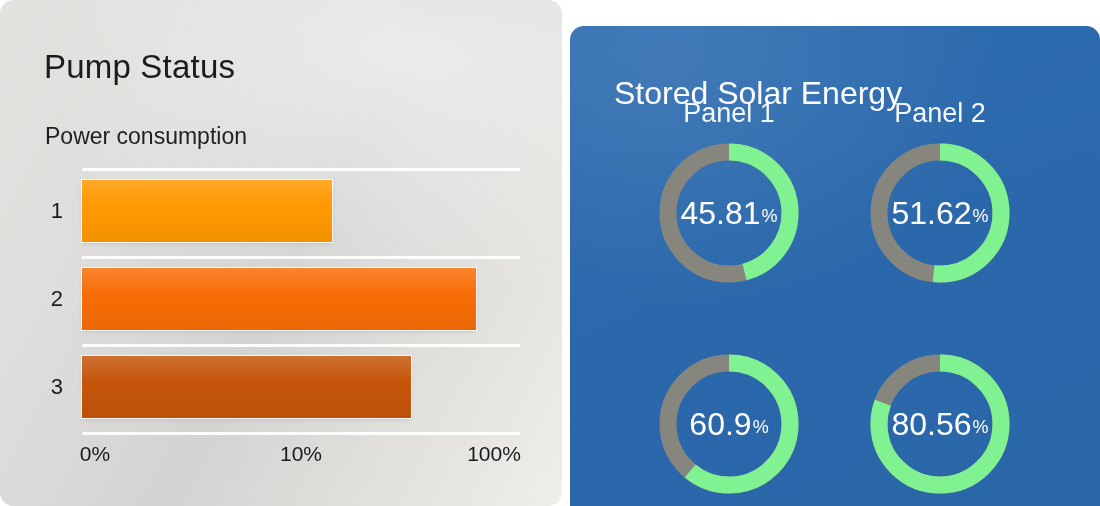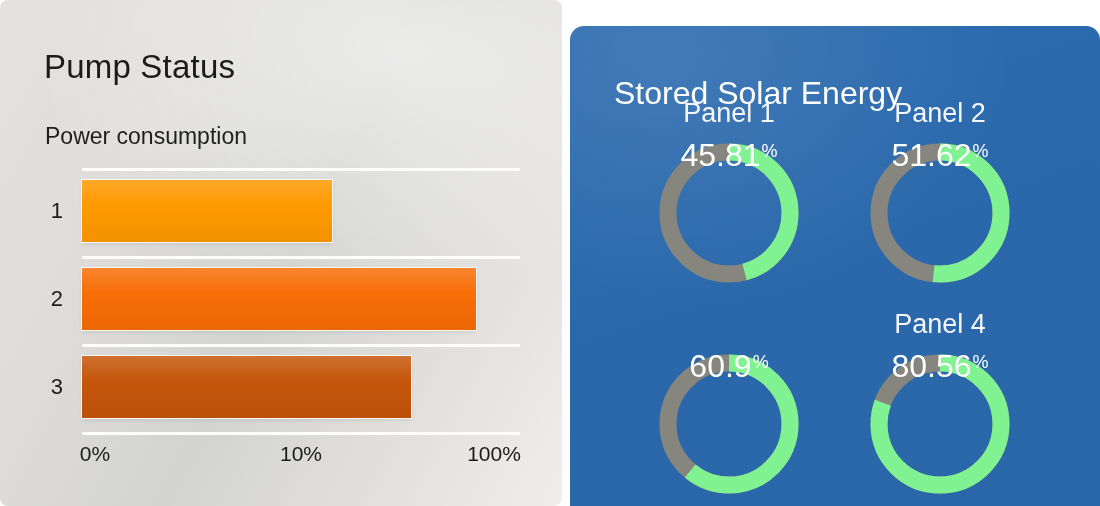--- a/index.html
+++ b/index.html
@@ -19,21 +19,21 @@
     height: 506px;
   }
 
   
   #pump-card {
     position: absolute;
     left: 0px;
     top: 0px;
     width: 562px;
     height: 506px;
-    border-radius: 8px;
+    border-radius: 14px;
     background:
       radial-gradient(120% 90% at 72% 10%, rgba(255,255,255,0.55) 0%, rgba(255,255,255,0.0) 55%),
       linear-gradient(118deg, #e3e2df 0%, #dedddb 26%, #d3d3d2 52%, #e2e1dd 78%, #efeeea 100%);
     overflow: hidden;
   }
   #pump-title {
     position: absolute;
     left: 44px;
     top: 26px;
     font-size: 33px;
@@ -176,21 +176,21 @@
     width: 148px;
     height: 148px;
   }
   .gauge-value {
     position: absolute;
     top: 41px;
     left: 0px;
     width: 234px;
     height: 148px;
     display: flex;
-    align-items: flex-start;
+    align-items: center;
     justify-content: center;
     pointer-events: none;
   }
   .gauge-number {
     font-size: 32px;
     color: #ffffff;
     line-height: 1;
   }
   .gauge-pct {
     font-size: 18px;
@@ -286,21 +286,20 @@
           <circle class="gauge-arc" cx="74" cy="74" r="61" fill="none" stroke="#80f291" stroke-width="17" transform="rotate(-90 74 74)" stroke-dasharray="233.41405097641444 149.86025276154032"></circle>
         </svg>
       </div>
       <div class="gauge-value">
         <span class="gauge-number">60.9</span>
         <span class="gauge-pct">%</span>
       </div>
     </div>
 
     <div class="gauge-cell" style="left:253px; top:283px;">
-      <div class="gauge-label">Panel 4</div>
       <div class="gauge-ring">
         <svg viewBox="0 0 148 148">
           <circle cx="74" cy="74" r="61" fill="none" stroke="#86867e" stroke-width="17"></circle>
           <circle class="gauge-arc" cx="74" cy="74" r="61" fill="none" stroke="#80f291" stroke-width="17" transform="rotate(-90 74 74)" stroke-dasharray="308.76577909129634 74.50852464665843"></circle>
         </svg>
       </div>
       <div class="gauge-value">
         <span class="gauge-number">80.56</span>
         <span class="gauge-pct">%</span>
       </div>

